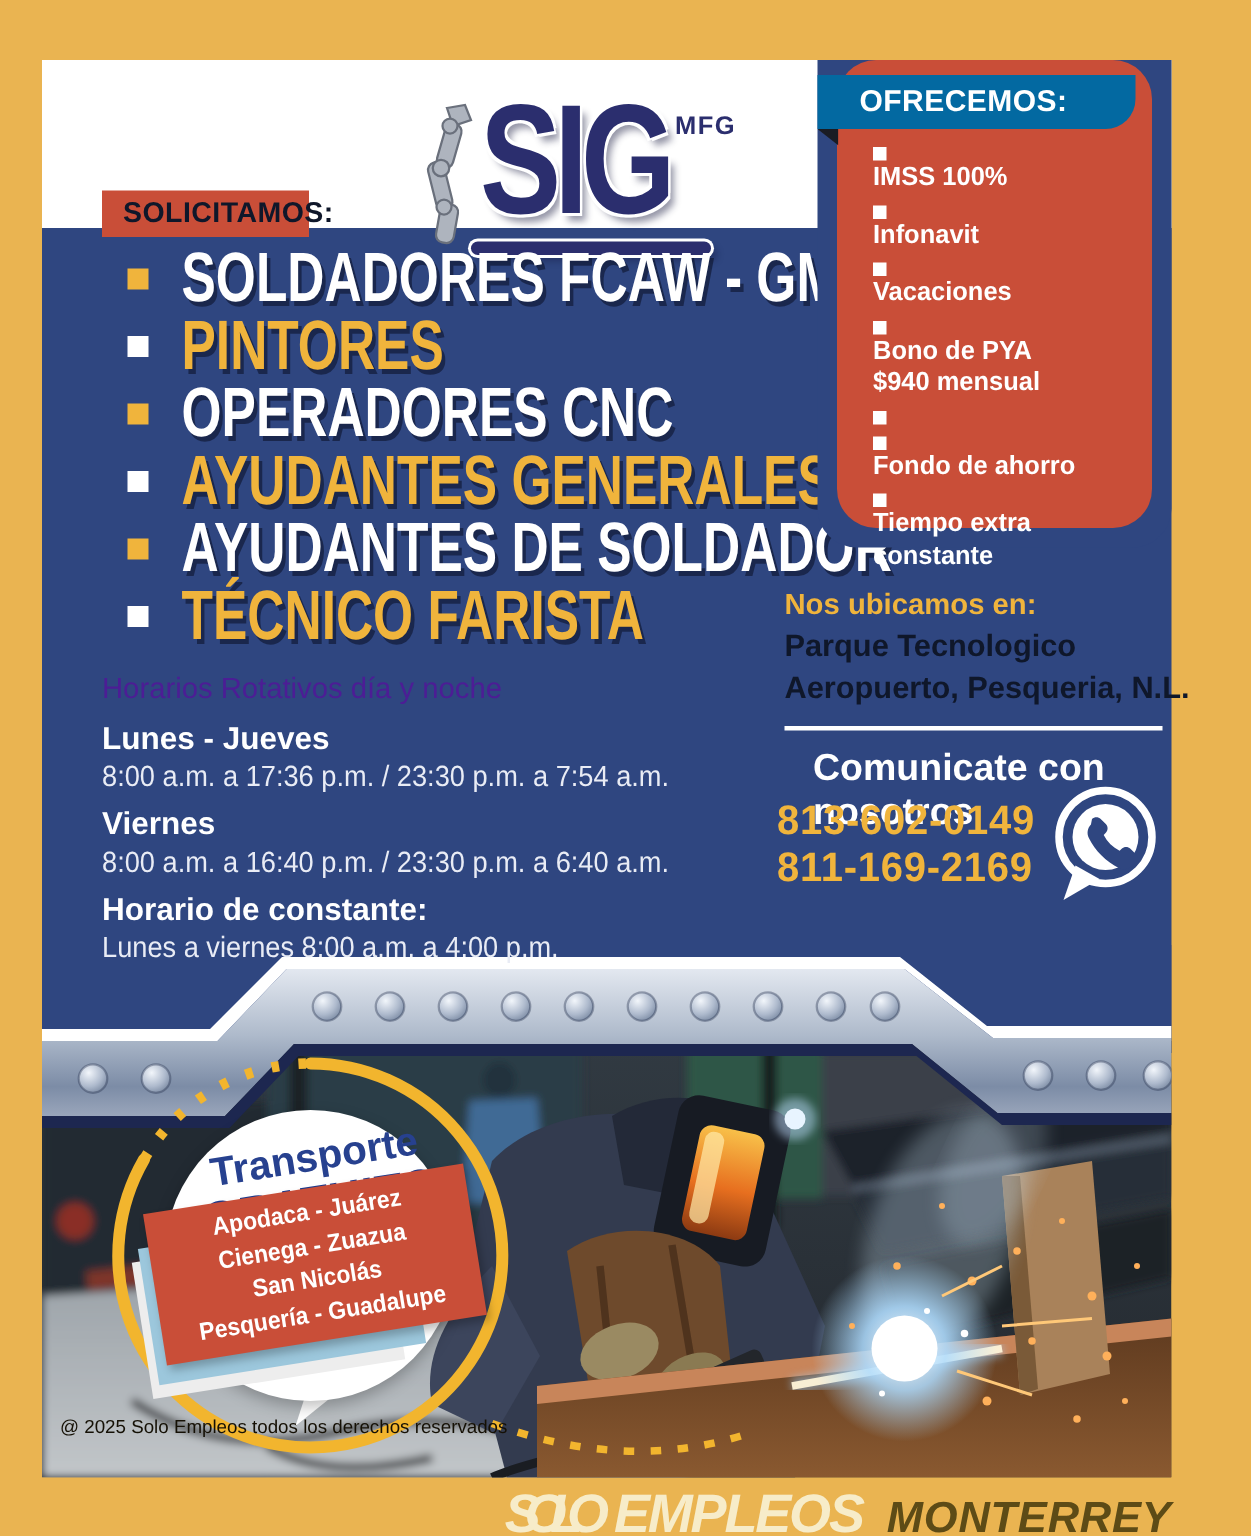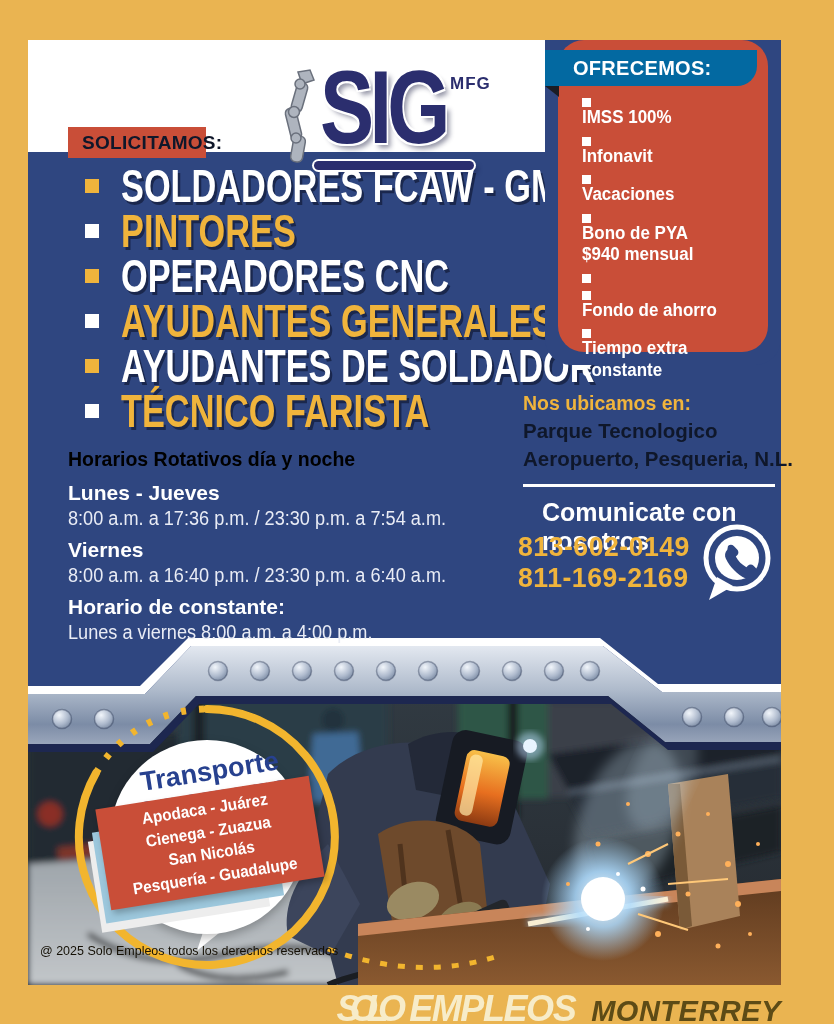--- a/index.html
+++ b/index.html
@@ -34,21 +34,21 @@
   
   .jobs { left:85px; top:163px; width:560px; z-index:4; }
   .job-row { display:flex; align-items:center; height:45px; }
   .job-bullet { width:14px; height:14px; margin-right:22px; flex:0 0 auto; }
   .job-label { font-size:44px; font-weight:800; white-space:nowrap;
     transform:scale(.78,1.06); transform-origin:left center;
     text-shadow:3px 3px 0 rgba(10,15,35,.55); letter-spacing:0; }
 
   
   .horarios { left:68px; top:448px; width:420px; z-index:4; }
-  .horarios-heading { color:#000000; font-size:19.5px; font-weight:700; margin-bottom:10px; }
+  .horarios-heading { color:#4c1d95; font-size:19.5px; font-weight:400; margin-bottom:10px; }
   .hor-title { color:#fff; font-size:21px; font-weight:800; margin-top:8px; }
   .hor-time  { color:#E9ECF5; font-size:19.5px; font-weight:400; white-space:nowrap;
     transform:scaleX(.93); transform-origin:left center; margin-top:2px; }
 
   
   .ofr-frame { left:545px; top:40px; width:236px; height:325px; background:#2F4680; border-radius:0 0 26px 26px; z-index:6; }
   .ofr-red   { left:558px; top:40px; width:210px; height:312px; background:#C94E38; border-radius:26px; z-index:7; }
   .ofr-shadow { left:545px; top:86px; width:14px; height:11px; background:#1A1C24; z-index:8;
     clip-path:polygon(0 0, 100% 0, 100% 100%); }
   .ofr-band  { left:545px; top:50px; width:212px; height:36px; background:#0369a1; border-radius:0 0 20px 0; z-index:9;

